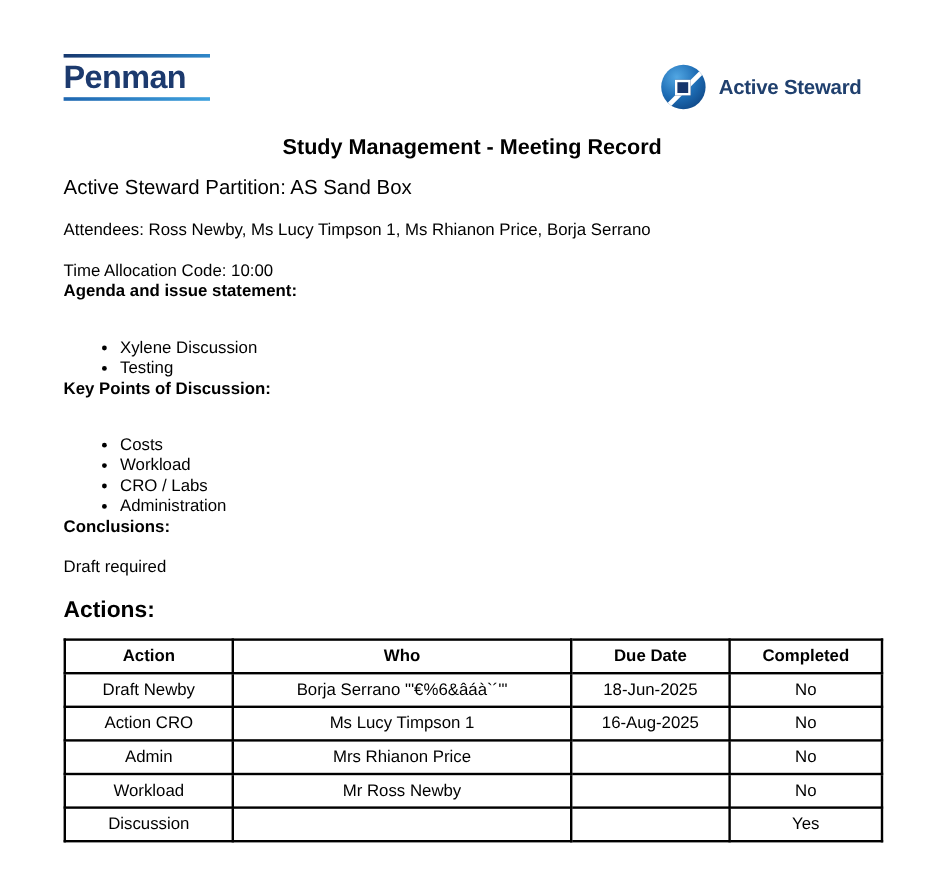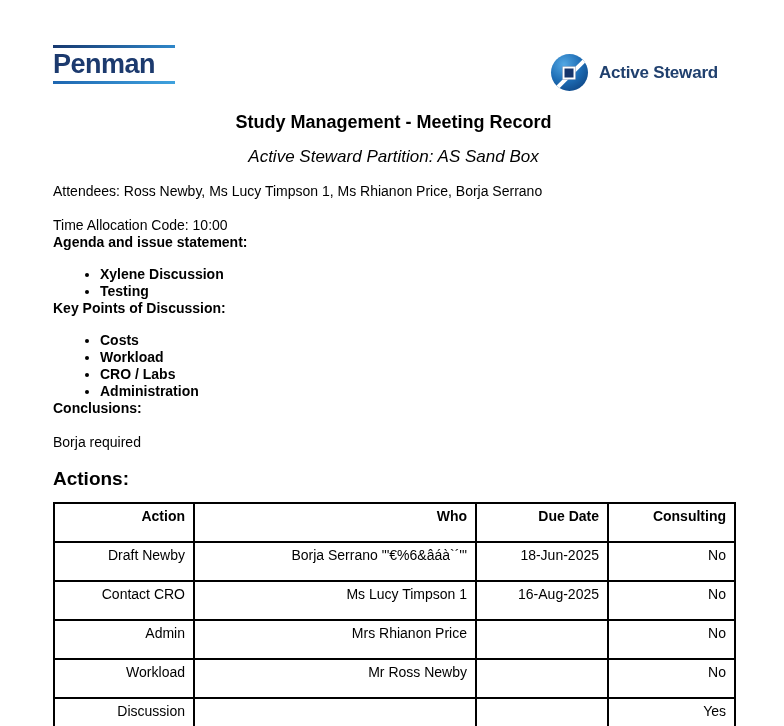--- a/index.html
+++ b/index.html
@@ -36,36 +36,36 @@
     background:radial-gradient(circle at 35% 28%, var(--sphere-light) 0%, #1d6cb4 48%, var(--sphere-dark) 95%);
     overflow:hidden;}
   .as-slash{position:absolute;left:-20%;top:50%;width:140%;height:4px;background:#ffffff;
     transform:rotate(-45deg);transform-origin:center;}
   .as-square{position:absolute;left:50%;top:50%;width:13px;height:13px;transform:translate(-50%,-50%);
     background:#16356b;border:2.5px solid #ffffff;}
   .as-text{font-size:17px;font-weight:bold;color:var(--steward-navy);letter-spacing:-0.2px;}
 
   
   .doc-title{margin-top:21px;text-align:center;font-size:18px;font-weight:bold;line-height:20px;}
-  .doc-subtitle{margin-top:15px;text-align:center;font-size:17px;font-style:italic;line-height:19px;}
+  .doc-subtitle{margin-top:15px;text-align:left;font-size:17px;line-height:19px;}
 
   
   .para{margin-top:17px;}
   .para b{font-weight:normal;}
   .section-heading{font-weight:bold;}
-  ul.bullets{margin-top:15px;padding-left:47px;list-style:disc outside;font-weight:bold;}
+  ul.bullets{margin-top:30px;padding-left:47px;list-style:disc outside;}
   ul.bullets li{line-height:17px;}
   .actions-heading{margin-top:18px;font-size:19px;font-weight:bold;line-height:19px;}
 
   
   table.actions{border-collapse:collapse;margin-top:14px;width:681px;table-layout:fixed;}
   table.actions th,table.actions td{
     border:2px solid var(--border-black);
-    padding:4px 8px 16px 8px;
-    text-align:right;
+    padding:4px 8px 5px 8px;
+    text-align:center;
     font-size:14px;
     height:16px;
     overflow:hidden;
     white-space:nowrap;
   }
   table.actions th{font-weight:bold;}
   .col-action{width:140px;}
   .col-who{width:282px;}
   .col-due{width:132px;}
   .col-completed{width:127px;}
@@ -106,48 +106,48 @@
 
   <p class="section-heading">Key Points of Discussion:</p>
   <ul class="bullets">
     <li>Costs</li>
     <li>Workload</li>
     <li>CRO / Labs</li>
     <li>Administration</li>
   </ul>
 
   <p class="section-heading">Conclusions:</p>
-  <p class="para">Borja required</p>
+  <p class="para">Draft required</p>
 
   <p class="actions-heading">Actions:</p>
 
   <table class="actions">
     <colgroup>
       <col class="col-action">
         <col class="col-who">
         <col class="col-due">
         <col class="col-completed">
     </colgroup>
     <thead>
       <tr>
         <th>Action</th>
         <th>Who</th>
         <th>Due Date</th>
-        <th>Consulting</th>
+        <th>Completed</th>
       </tr>
     </thead>
     <tbody>
       <tr>
         <td>Draft Newby</td>
         <td>Borja Serrano "'€%6&amp;âáà`´'"</td>
         <td>18-Jun-2025</td>
         <td>No</td>
       </tr>
       <tr>
-        <td>Contact CRO</td>
+        <td>Action CRO</td>
         <td>Ms Lucy Timpson 1</td>
         <td>16-Aug-2025</td>
         <td>No</td>
       </tr>
       <tr>
         <td>Admin</td>
         <td>Mrs Rhianon Price</td>
         <td></td>
         <td>No</td>
       </tr>

